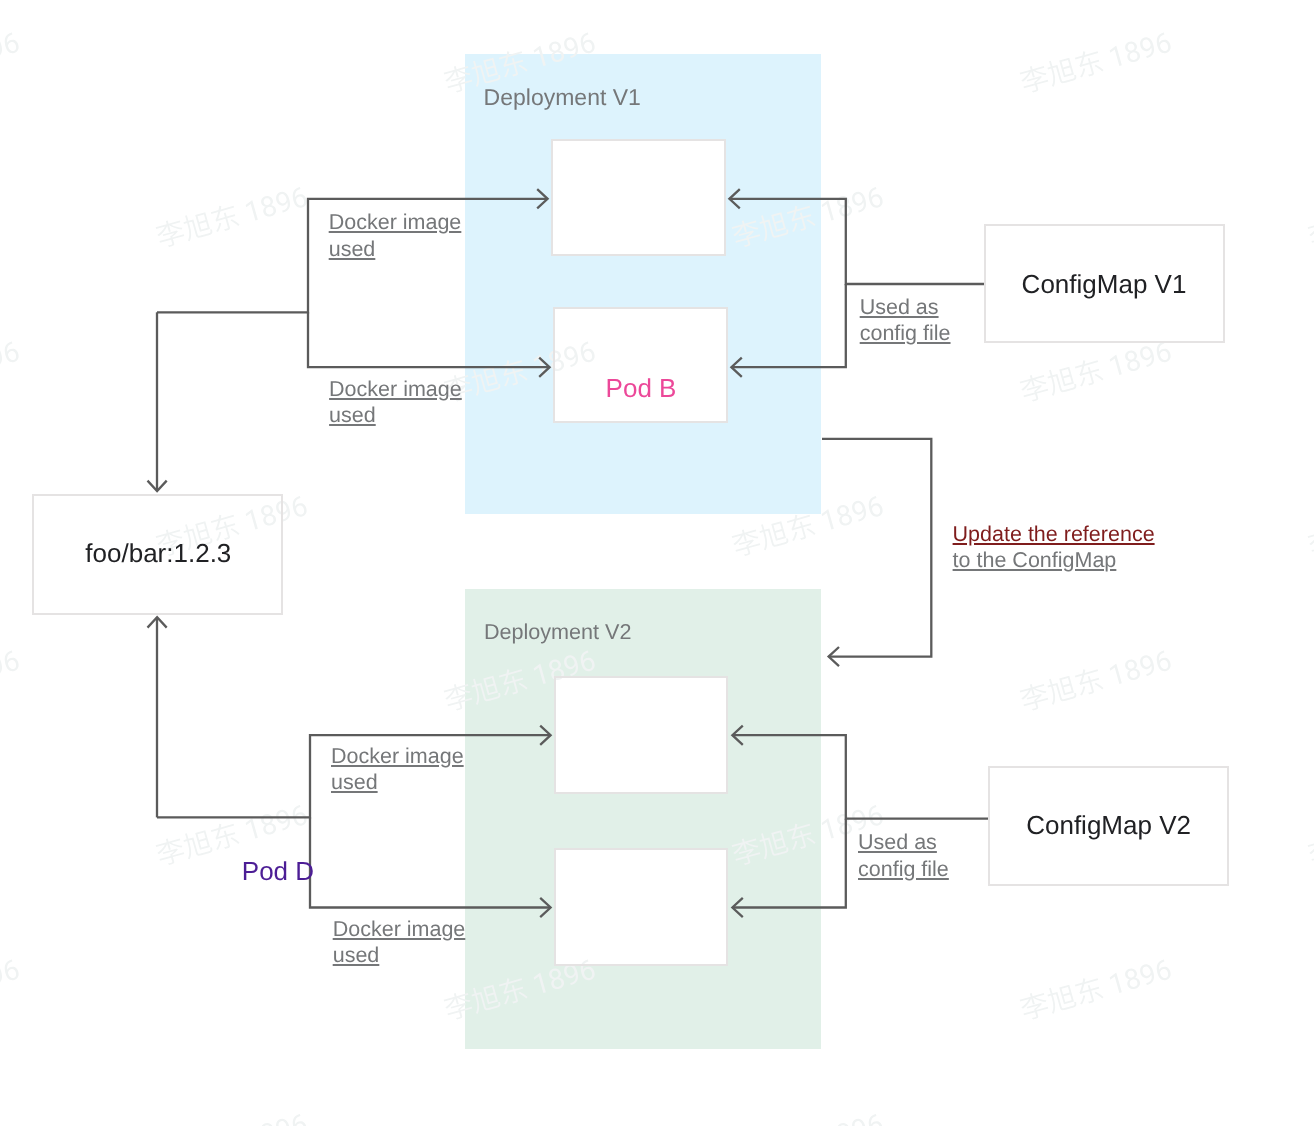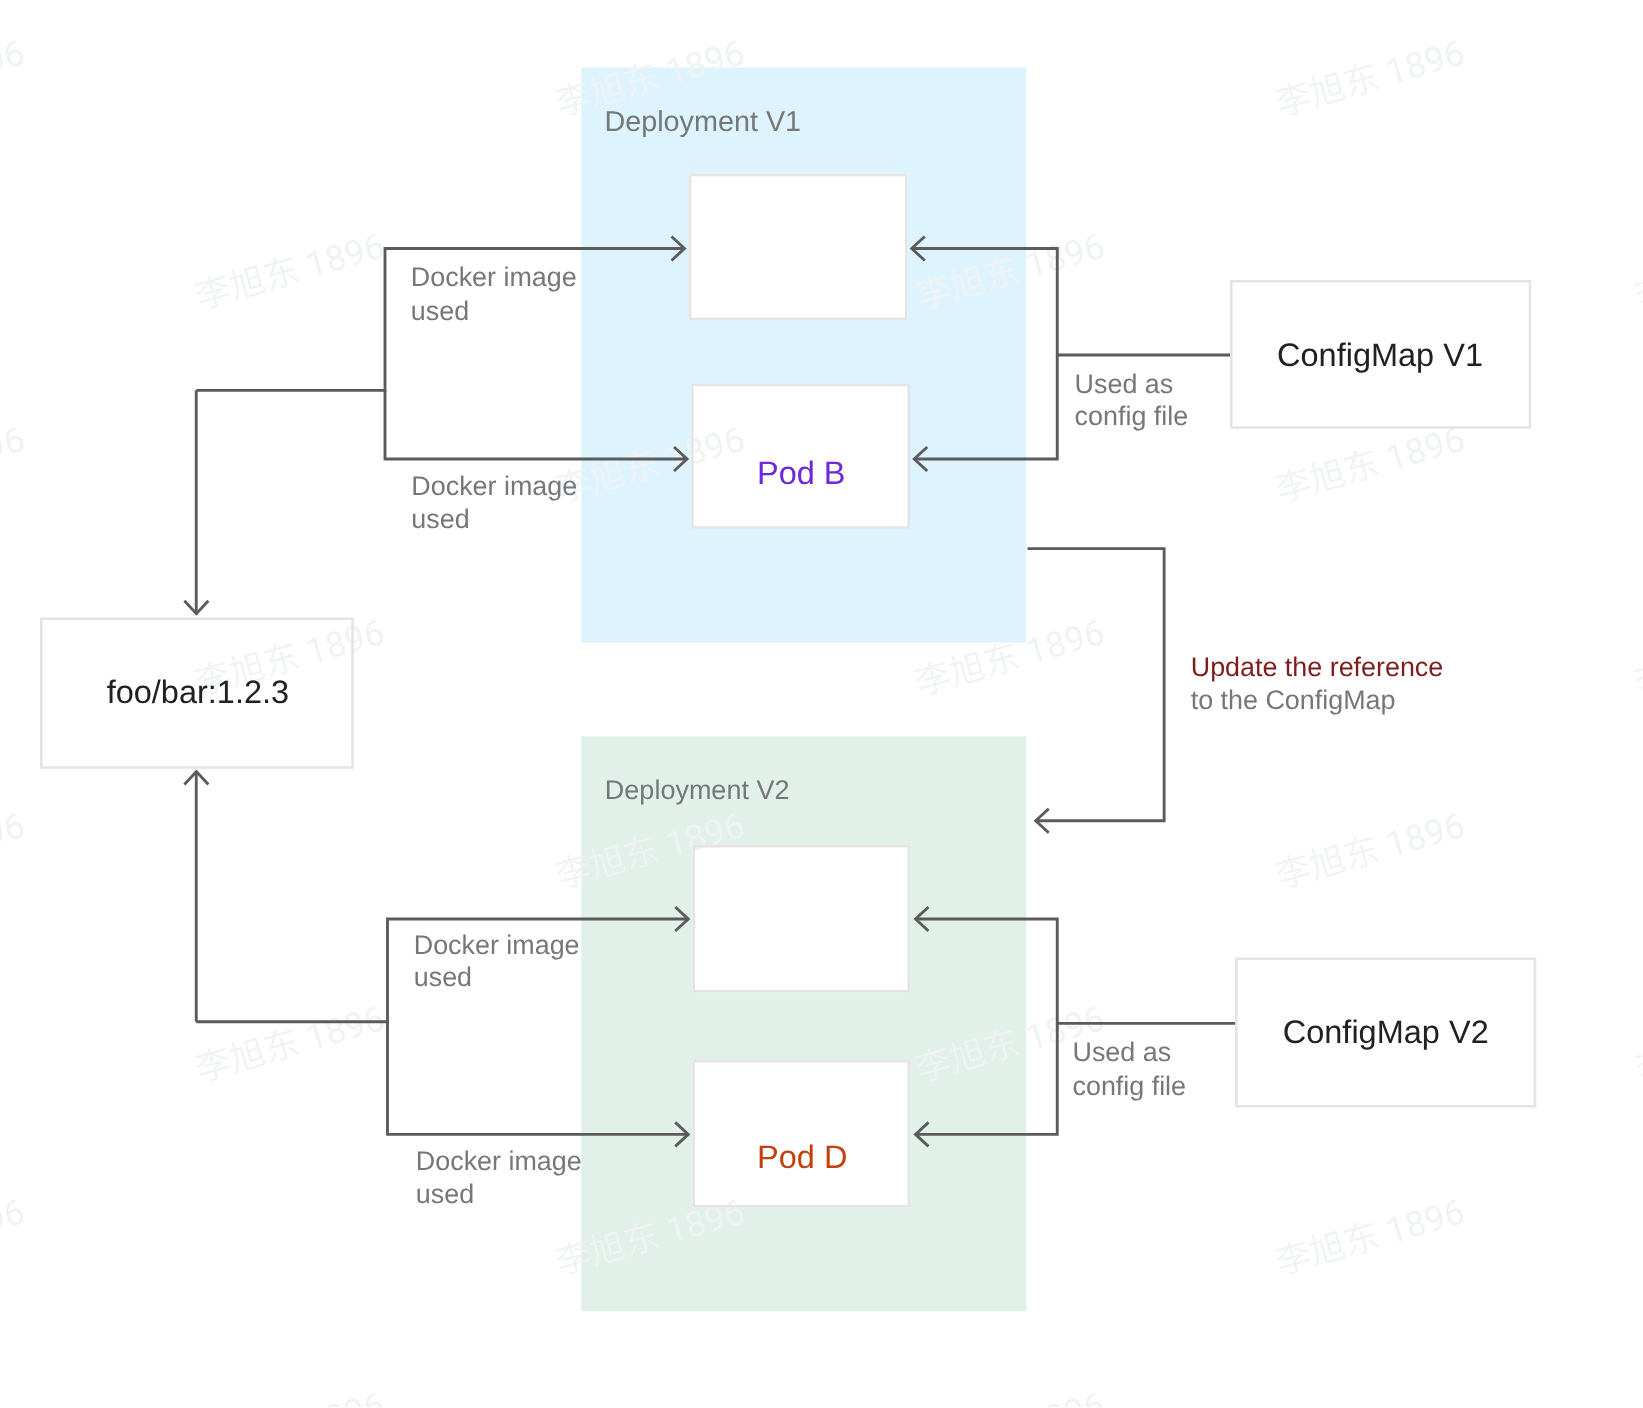--- a/index.html
+++ b/index.html
@@ -12,21 +12,21 @@
   .group{position:absolute;}
   #watermarks{position:absolute;left:0;top:0;width:1314px;height:1126px;z-index:3;}
   #nodes{position:absolute;left:0;top:0;width:1314px;height:1126px;z-index:2;}
   .node{position:absolute;box-sizing:border-box;}
   #edges{position:absolute;left:0;top:0;z-index:5;}
   #outlines{position:absolute;left:0;top:0;width:1314px;height:1126px;z-index:4;}
   #labels{position:absolute;left:0;top:0;width:1314px;height:1126px;z-index:6;
           will-change:transform;transform:translateZ(0);}
   .group-label{position:absolute;white-space:nowrap;}
   .node-label{position:absolute;white-space:nowrap;}
-  .edge-label{position:absolute;white-space:nowrap;}
+  .edge-label{position:absolute;white-space:nowrap;text-decoration:underline;}
 </style>
 </head>
 <body>
 
 <div id="stage">
 
   <div id="groups">
       <div class="group" style="left: 465px; top: 54px; width: 356px; height: 460px; background: rgb(221, 243, 253);"></div>
       <div class="group" style="left: 465px; top: 589px; width: 356px; height: 460px; background: rgb(225, 240, 232);"></div>
     </div>
@@ -147,22 +147,22 @@
       </g>
       <g>
         <path d="M 822 438.9 L 931.3 438.9 L 931.3 656.6 L 828.6 656.6" fill="none" stroke="#5b5b5b" stroke-width="2.3" stroke-linecap="butt" stroke-linejoin="miter"></path>
         <path d="M 839 647 L 828.6 656.6 L 839 666.2" fill="none" stroke="#5b5b5b" stroke-width="2.3" stroke-linecap="butt" stroke-linejoin="miter"></path>
       </g>
     </svg>
 
   <div id="labels">
       <div class="group-label" style="left: 483.6px; top: 84.3265px; line-height: 27.6px; font-size: 23px; color: rgb(117, 119, 121);">Deployment V1</div>
       <div class="group-label" style="left: 483.9px; top: 618.952px; line-height: 25.92px; font-size: 21.6px; color: rgb(117, 119, 121);">Deployment V2</div>
-      <div class="node-label" style="left: 241px; width: 800px; text-align: center; top: 363px; line-height: 31.2px; font-size: 26px; color: #6d28d9;">Pod B</div>
-      <div class="node-label" style="left: 241.8px; width: 800px; text-align: center; top: 910px; line-height: 31.2px; font-size: 26px; color: #c2410c;">Pod D</div>
+      <div class="node-label" style="left: 241px; width: 800px; text-align: center; top: 373px; line-height: 31.2px; font-size: 26px; color: #ec4899;">Pod B</div>
+      <div class="node-label" style="left: 241.8px; width: 800px; text-align: left; top: 856px; line-height: 31.2px; font-size: 26px; color: #4c1d95;">Pod D</div>
       <div class="node-label" style="left: -241.7px; width: 800px; text-align: center; top: 537.786px; line-height: 31.2px; font-size: 26px; color: rgb(32, 33, 36);">foo/bar:1.2.3</div>
       <div class="node-label" style="left: 704px; width: 800px; text-align: center; top: 268.686px; line-height: 31.2px; font-size: 26px; color: rgb(32, 33, 36);">ConfigMap V1</div>
       <div class="node-label" style="left: 708.6px; width: 800px; text-align: center; top: 809.886px; line-height: 31.2px; font-size: 26px; color: rgb(32, 33, 36);">ConfigMap V2</div>
       <div class="edge-label" style="left: 328.7px; top: 210.446px; line-height: 25.8px; font-size: 21.5px; color: rgb(117, 119, 121);">Docker image</div>
       <div class="edge-label" style="left: 328.7px; top: 236.646px; line-height: 25.8px; font-size: 21.5px; color: rgb(117, 119, 121);">used</div>
       <div class="edge-label" style="left: 329.1px; top: 377.046px; line-height: 25.8px; font-size: 21.5px; color: rgb(117, 119, 121);">Docker image</div>
       <div class="edge-label" style="left: 329.1px; top: 403.246px; line-height: 25.8px; font-size: 21.5px; color: rgb(117, 119, 121);">used</div>
       <div class="edge-label" style="left: 331px; top: 744.146px; line-height: 25.8px; font-size: 21.5px; color: rgb(117, 119, 121);">Docker image</div>
       <div class="edge-label" style="left: 331px; top: 770.346px; line-height: 25.8px; font-size: 21.5px; color: rgb(117, 119, 121);">used</div>
       <div class="edge-label" style="left: 332.7px; top: 916.646px; line-height: 25.8px; font-size: 21.5px; color: rgb(117, 119, 121);">Docker image</div>

